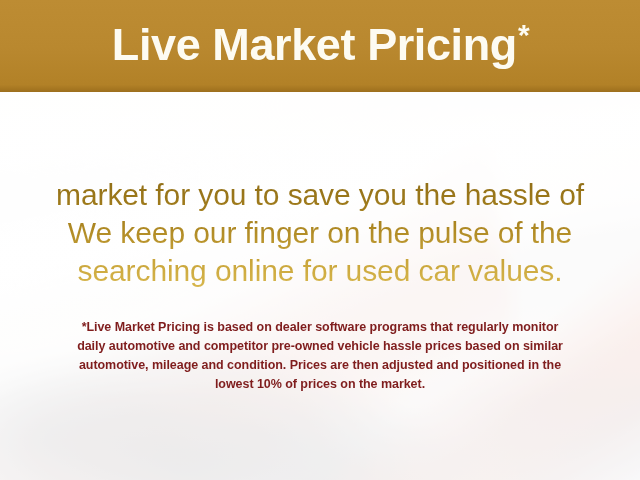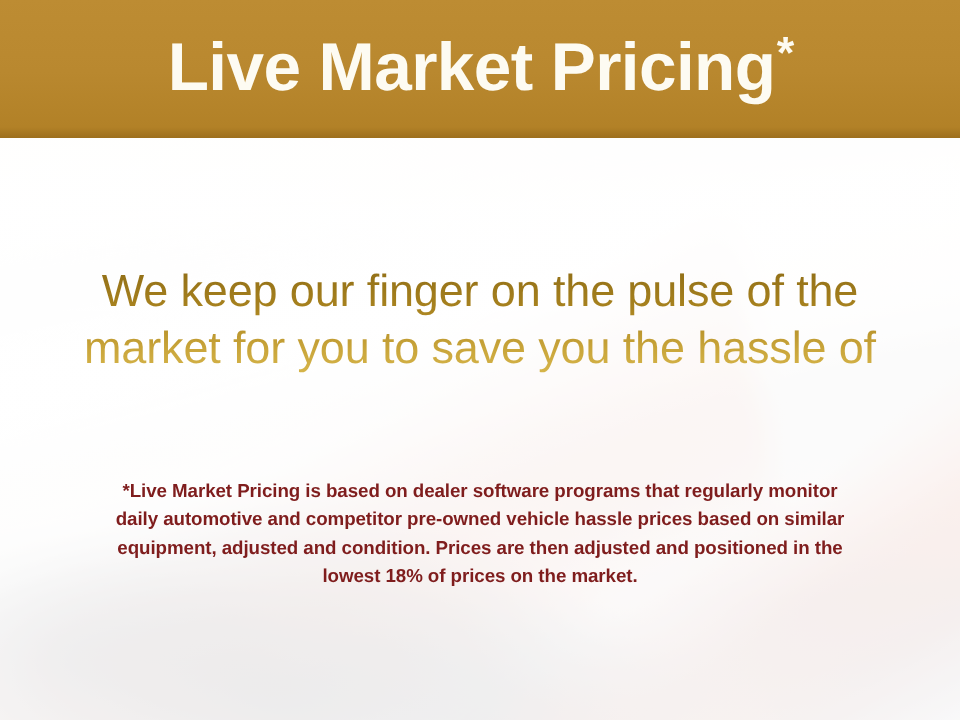--- a/index.html
+++ b/index.html
@@ -239,24 +239,25 @@
     <div class="photo-layer ph-blue"></div>
     <div class="photo-layer ph-wash"></div>
     <div class="photo-layer ph-wash2"></div>
   </div>
 
   <div class="header-band">
     <h1 class="header-title"><span>Live Market Pricing</span><span class="asterisk">*</span></h1>
   </div>
 
   <div class="headline">
+    <span class="hl-line">market for you to save you the hassle of</span>
     <span class="hl-line">We keep our finger on the pulse of the</span>
-    <span class="hl-line">market for you to save you the hassle of</span>
+    <span class="hl-line">searching online for used car values.</span>
   </div>
 
   <div class="disclaimer">
     <span class="dc-line">*Live Market Pricing is based on dealer software programs that regularly monitor</span>
     <span class="dc-line">daily automotive and competitor pre-owned vehicle hassle prices based on similar</span>
-    <span class="dc-line">equipment, adjusted and condition. Prices are then adjusted and positioned in the</span>
-    <span class="dc-line">lowest 18% of prices on the market.</span>
+    <span class="dc-line">automotive, mileage and condition. Prices are then adjusted and positioned in the</span>
+    <span class="dc-line">lowest 10% of prices on the market.</span>
   </div>
 
 </div>
 
 </body></html>

